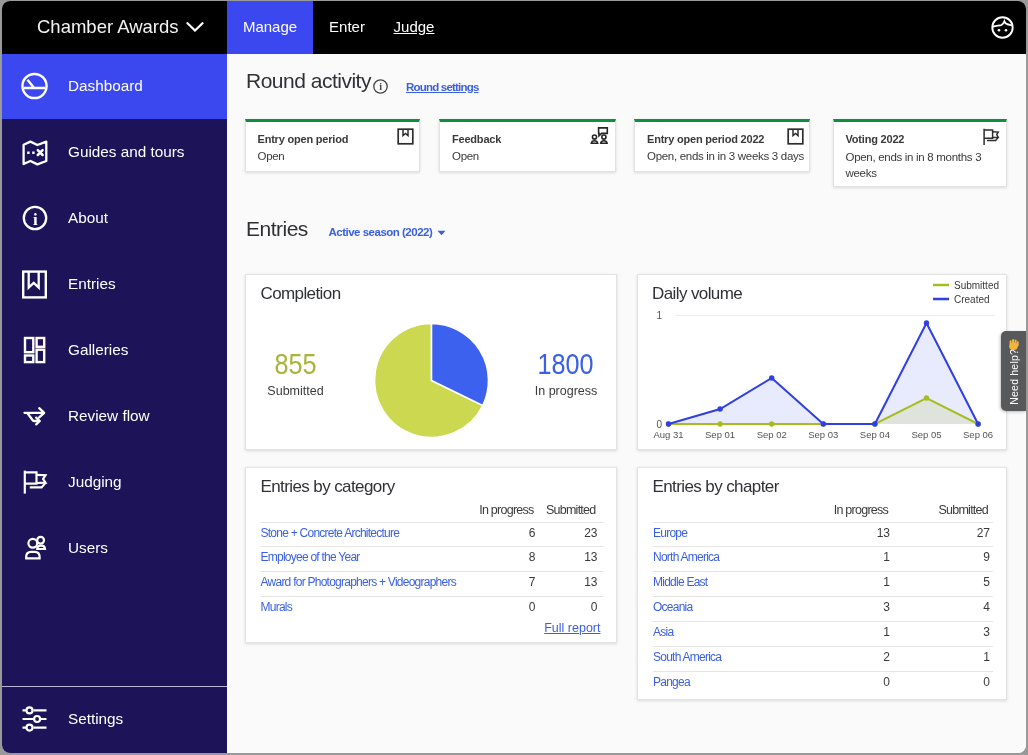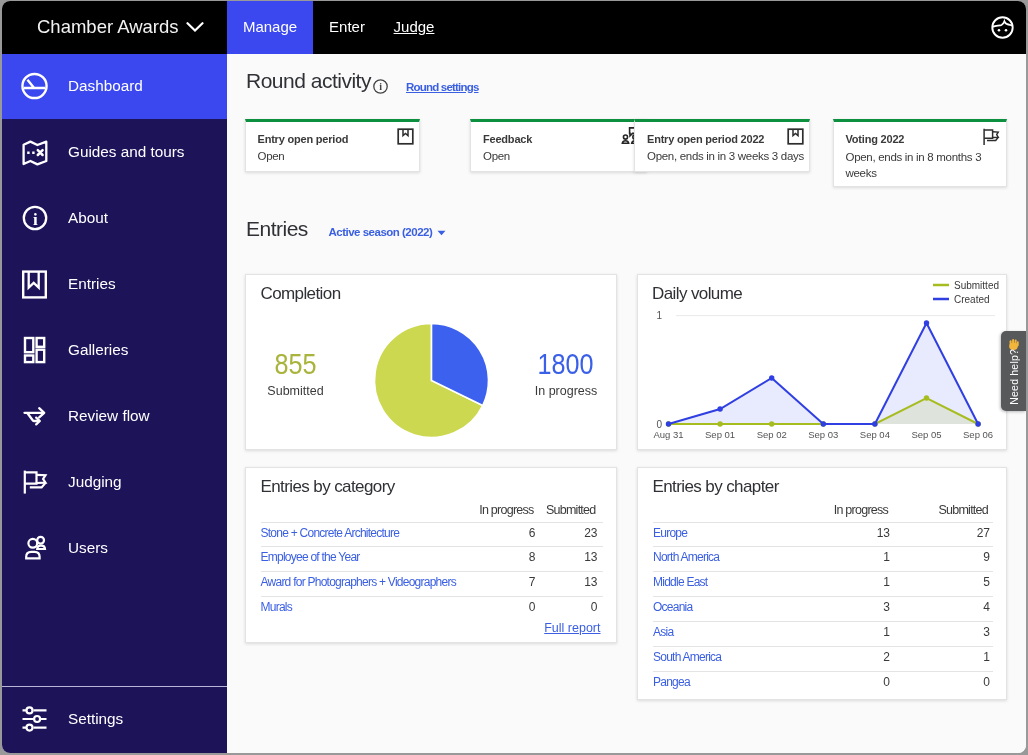--- a/index.html
+++ b/index.html
@@ -141,21 +141,21 @@
     <div class="rs-link" style="left:179px; top:28px;">Round settings</div>
 
     <div class="card" style="left:17.5px; top:66px; width:175.5px; height:53px;">
       <div class="ctitle" style="position:absolute; left:12px; top:10.5px;">Entry open period</div>
       <div class="csub" style="position:absolute; left:12px; top:28px;">Open</div>
       <span style="position:absolute; right:5px; top:6px;"><svg width="17" height="17" viewBox="0 0 17 17">
             <rect x="1.2" y="1.2" width="14.6" height="14.6" fill="none" stroke="#2d2d2d" stroke-width="1.7"></rect>
             <path d="M6 1.6 V7.6 L8.5 5.4 L11 7.6 V1.6" fill="none" stroke="#2d2d2d" stroke-width="1.5"></path>
           </svg></span>
     </div>
-    <div class="card" style="left:212px; top:66px; width:177px; height:53px;margin-left:31px;">
+    <div class="card" style="left:212px; top:66px; width:177px; height:53px;">
       <div class="ctitle" style="position:absolute; left:12px; top:10.5px;">Feedback</div>
       <div class="csub" style="position:absolute; left:12px; top:28px;">Open</div>
       <span style="position:absolute; right:6.5px; top:5px;"><svg width="20" height="18" viewBox="0 0 20 18">
             <g fill="none" stroke="#262626" stroke-width="1.6">
               <path d="M9.6 0.9 H18.3 V6.4 H12.5 L10 8.9 V6.4 H9.6 Z"></path>
               <circle cx="5.5" cy="10.1" r="2.05"></circle>
               <path d="M2.3 16.3 Q2.8 13.7 5.5 13.7 Q8.2 13.7 8.7 16.3 Z"></path>
               <circle cx="14.9" cy="10.1" r="2.05"></circle>
               <path d="M11.7 16.3 Q12.2 13.7 14.9 13.7 Q17.6 13.7 18.1 16.3 Z"></path>
             </g>

